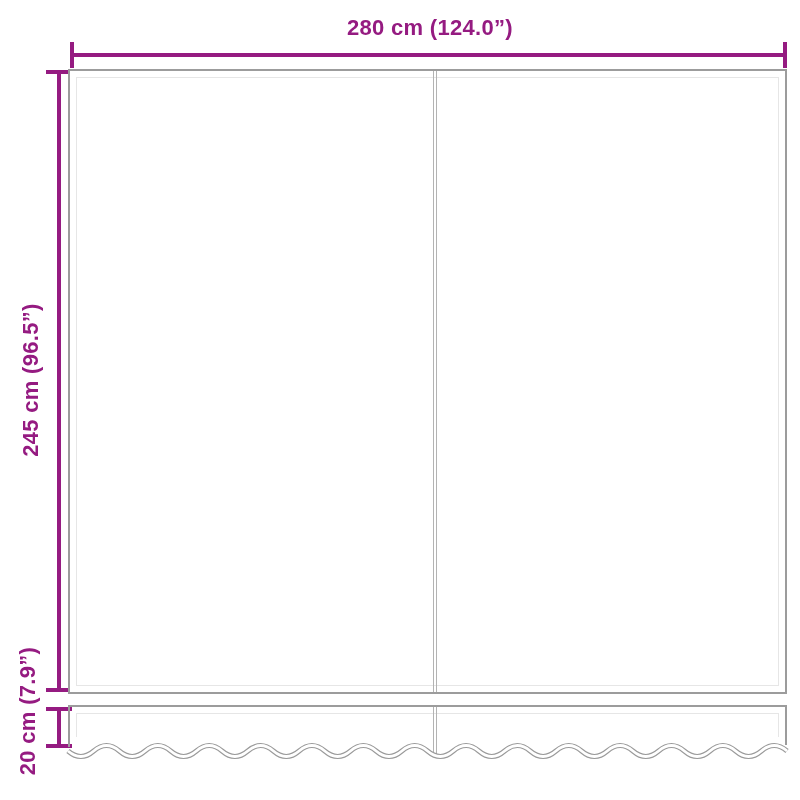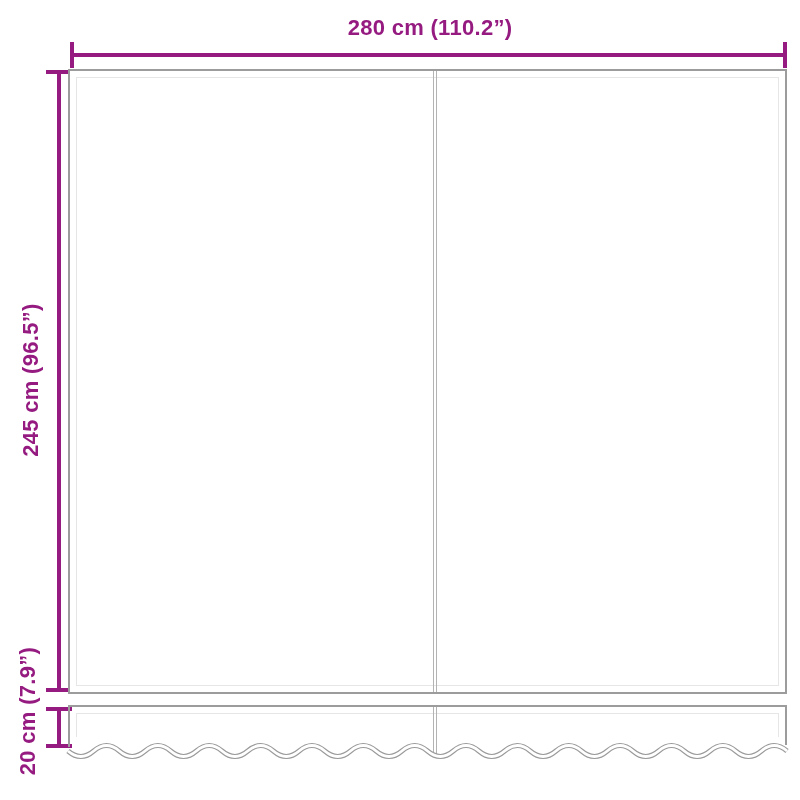--- a/index.html
+++ b/index.html
@@ -108,21 +108,21 @@
     top: 730px;
     width: 800px;
     height: 45px;
   }
 </style>
 </head>
 <body>
 
 <div class="canvas">
 
-  <div class="dim-label top-center" id="width-label">280 cm (110.2”)</div>
+  <div class="dim-label top-center" id="width-label">280 cm (124.0”)</div>
   <div class="dim" id="width-line"></div>
   <div class="dim" id="width-tick-l"></div>
   <div class="dim" id="width-tick-r"></div>
 
   <div class="dim-label rot" id="height-label">245 cm (96.5”)</div>
   <div class="dim" id="height-line"></div>
   <div class="dim" id="height-tick-t"></div>
   <div class="dim" id="height-tick-b"></div>
 
   <div class="dim-label rot" id="valance-label">20 cm (7.9”)</div>

